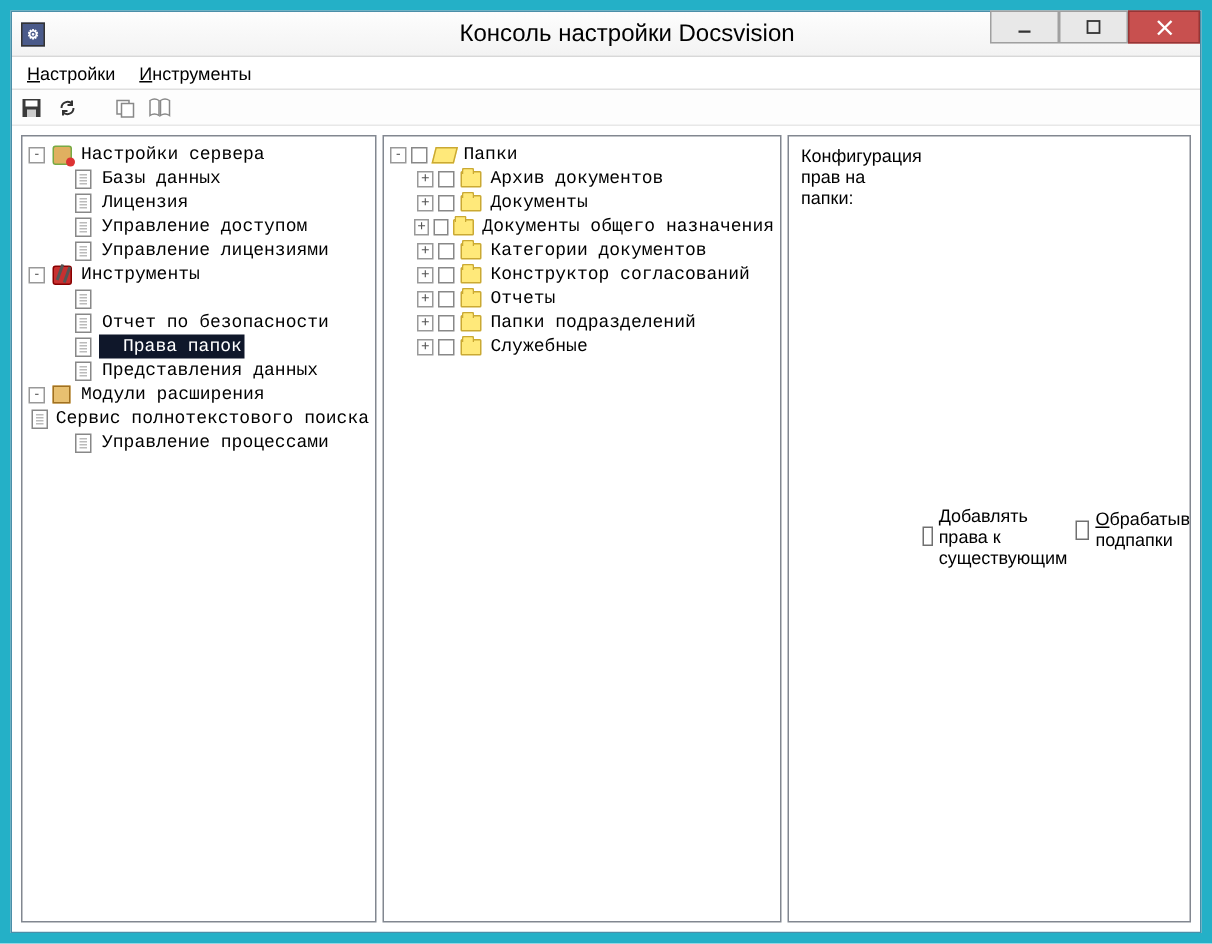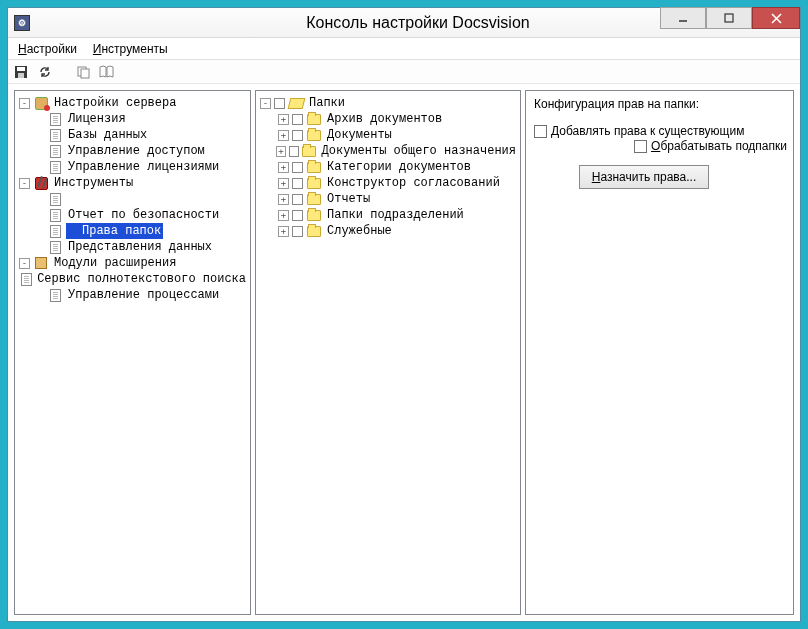--- a/index.html
+++ b/index.html
@@ -76,21 +76,21 @@
     background:#fff;
   }
   .panel {
     border:1px solid #828790;
     background:#fff;
     position:relative;
     overflow:hidden;
   }
   .panel.left { width:237px; }
   .panel.mid  { width:266px; }
-  .panel.right{ flex:1; padding:6px 6px 6px 8px; display:flex; flex-direction:column; }
+  .panel.right{ flex:1; padding:6px 6px 6px 8px; display:flex; }
   .tree { padding:4px 2px; font-size:12px; line-height:16px; }
   .trow { display:flex; align-items:center; height:16px; white-space:nowrap; }
   .exp {
     width:11px; height:11px; border:1px solid #999; margin-right:3px;
     display:inline-flex; align-items:center; justify-content:center;
     font-size:9px; line-height:9px; background:#fff; color:#555;
     font-family: monospace;
   }
   .nicon { width:16px; height:14px; margin-right:3px; display:inline-flex;align-items:center;justify-content:center; }
   .doc-ic { width:11px; height:13px; border:1px solid #888; background:#fff; position:relative; }
@@ -99,21 +99,21 @@
   .srv-ic::after { content:""; position:absolute; right:-3px; bottom:-2px; width:6px; height:6px; background:#d33; border-radius:50%; }
   .tool-ic { width:13px; height:13px; background:#c83030; border:1px solid #800; border-radius:2px; position:relative; }
   .tool-ic::after{ content:""; position:absolute; left:3px; top:-2px; width:2px; height:11px; background:#555; transform:rotate(20deg); box-shadow:5px 0 #555; }
   .mod-ic { width:12px; height:12px; background:#e8c070; border:1px solid #a07020; }
   .fold-ic { width:14px; height:11px; background:#ffe97a; border:1px solid #caa933; border-radius:1px; position:relative; }
   .fold-ic::before { content:""; position:absolute; top:-3px; left:0; width:6px; height:3px; background:#ffe97a; border:1px solid #caa933; border-bottom:none; border-radius:1px 1px 0 0; }
   .fold-open { width:15px; height:11px; position:relative; }
   .fold-open::before{ content:""; position:absolute; inset:0; background:#ffe97a; border:1px solid #caa933; transform:skewX(-14deg); }
   .chk { width:11px; height:11px; border:1px solid #888; background:#fff; margin-right:3px; }
   .tlabel { padding:0 2px; cursor:default;font-family:Liberation Mono, monospace; }
-  .tlabel.sel { background:#1d4ed8; color:#fff;padding-left:16px; }
+  .tlabel.sel { background:#0f172a; color:#fff;padding-left:16px; }
   .indent { display:inline-block; }
   .right-label { margin-bottom:3px; }
   .right-row1 { display:flex; gap:4px; }
   .listbox {
     flex:1; height:276px; border:1px solid #828790; padding:2px 4px;
     position:relative; background:#fff;
   }
   .sb-v { position:absolute; right:0; top:0; bottom:0; width:17px; background:#f0f0f0; border-left:1px solid #dcdcdc; display:flex; flex-direction:column; justify-content:space-between; }
   .sb-btn { height:17px; display:flex; align-items:center; justify-content:center; font-size:9px; color:#555; }
   .morebtn { width:26px; height:22px; border:1px solid #999; background:#e8e8e8; display:flex;align-items:center;justify-content:center; font-weight:bold; letter-spacing:1px; }
@@ -202,28 +202,28 @@
             <span class="nicon">
               <span class="srv-ic"></span>
             </span>
             <span class="tlabel">Настройки сервера</span>
           </div>
           <div class="trow">
             <span class="indent" style="width: 30px;"></span>
             <span class="nicon">
               <span class="doc-ic"></span>
             </span>
+            <span class="tlabel">Базы данных</span>
+          </div>
+          <div class="trow">
+            <span class="indent" style="width: 30px;"></span>
+            <span class="nicon">
+              <span class="doc-ic"></span>
+            </span>
             <span class="tlabel">Лицензия</span>
-          </div>
-          <div class="trow">
-            <span class="indent" style="width: 30px;"></span>
-            <span class="nicon">
-              <span class="doc-ic"></span>
-            </span>
-            <span class="tlabel">Базы данных</span>
           </div>
           <div class="trow">
             <span class="indent" style="width: 30px;"></span>
             <span class="nicon">
               <span class="doc-ic"></span>
             </span>
             <span class="tlabel">Управление доступом</span>
           </div>
           <div class="trow">
             <span class="indent" style="width: 30px;"></span>

